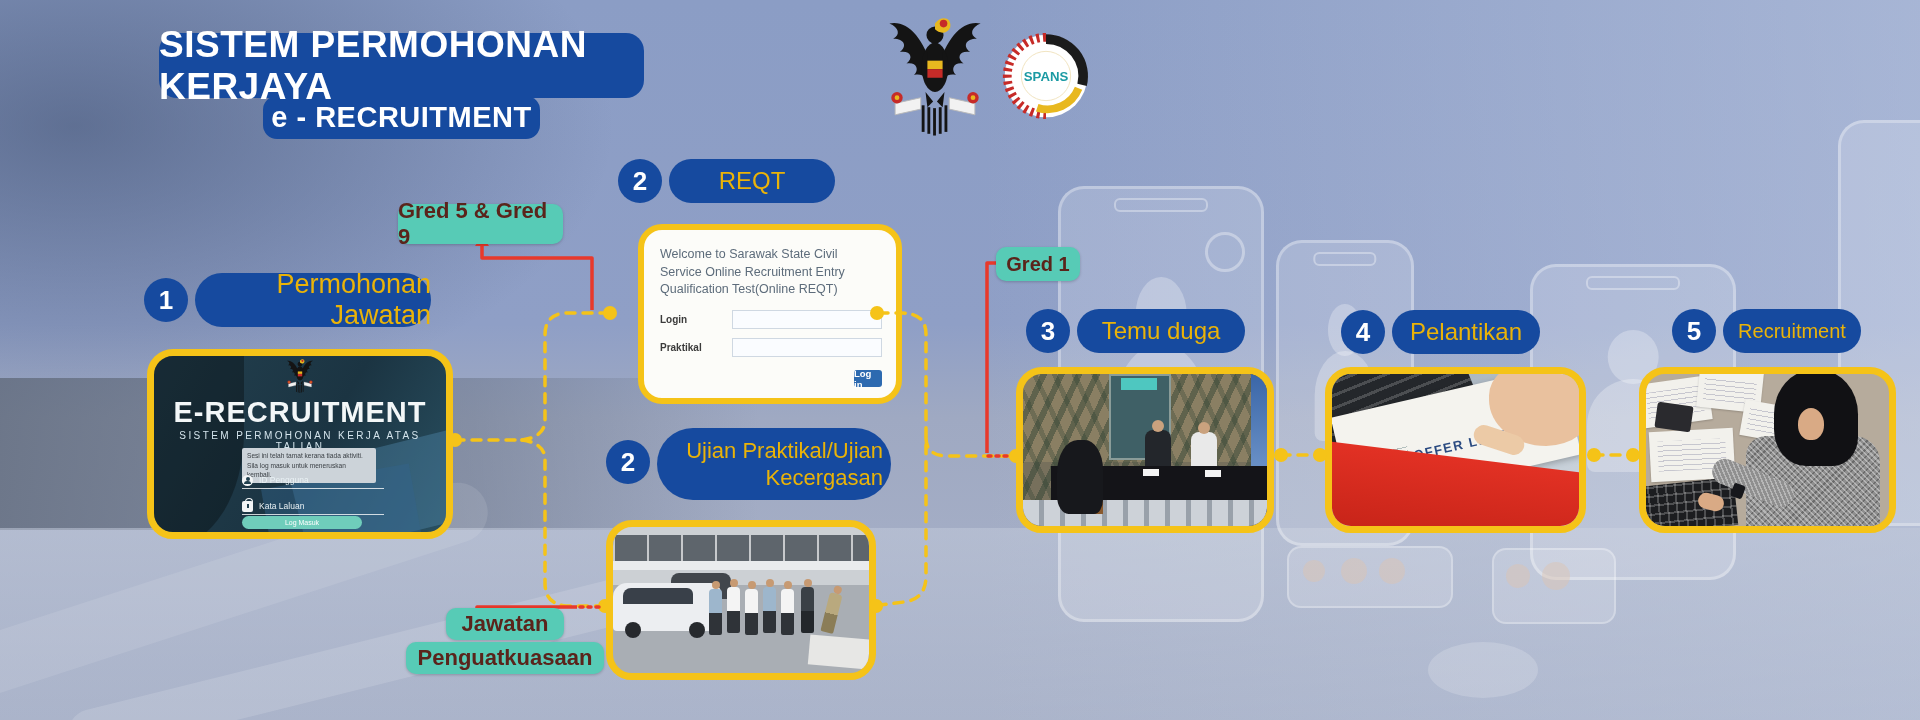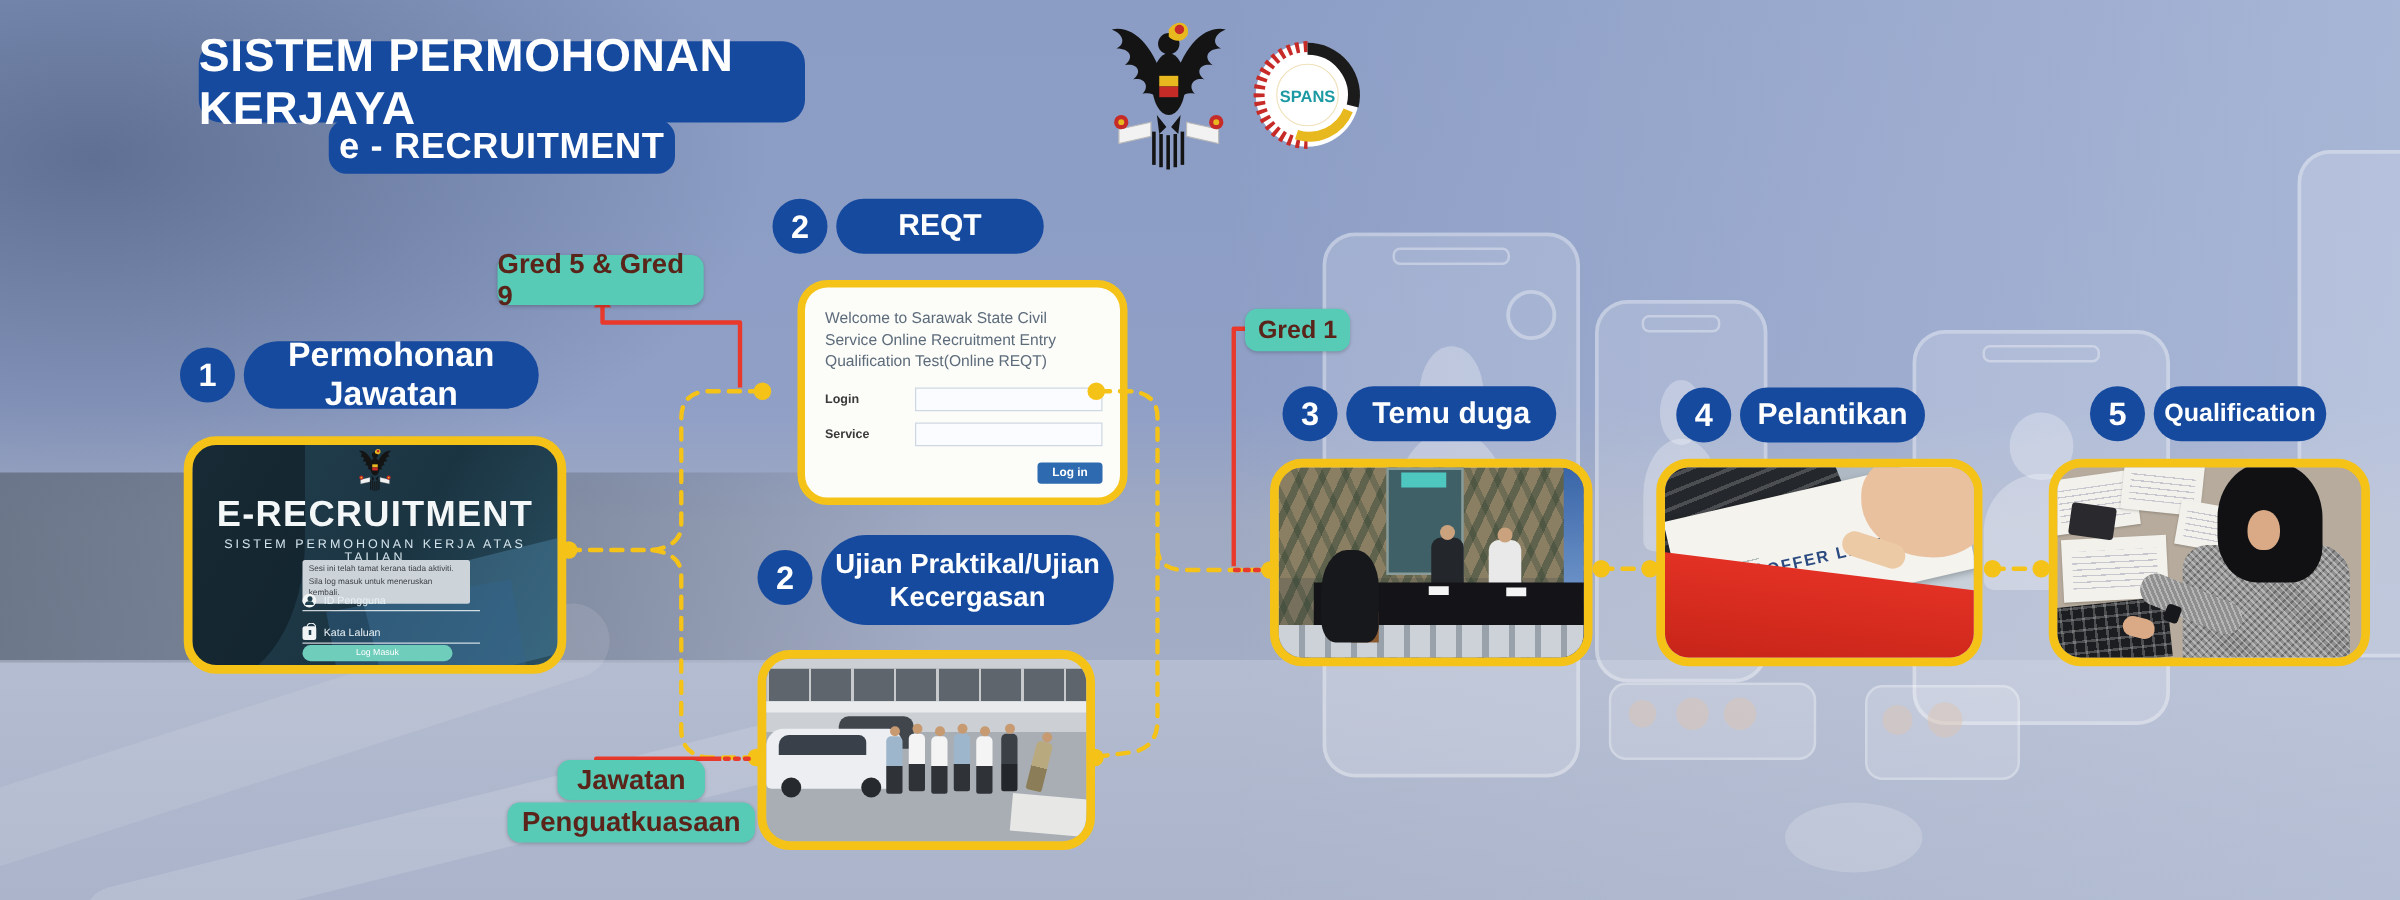--- a/index.html
+++ b/index.html
@@ -31,22 +31,22 @@
   .gdot{position:absolute;border-radius:50%;background:rgba(222,196,176,.45);}
   
   .title-pill{background:#164a9f;color:#fff;display:flex;align-items:center;justify-content:center;
     font-weight:bold;letter-spacing:.5px;z-index:30;}
   .t1{left:159px;top:33px;width:485px;height:65px;border-radius:18px;font-size:37px;}
   .t2{left:263px;top:96px;width:277px;height:43px;border-radius:14px;font-size:29px;}
   
   .step{display:flex;align-items:center;gap:7px;z-index:30;}
   .step-num{background:#164a9f;color:#fff;border-radius:50%;width:44px;height:44px;flex:0 0 44px;
     display:flex;align-items:center;justify-content:center;font-weight:bold;font-size:26px;}
-  .step-pill{background:#164a9f;color:#ffffff;border-radius:28px;display:flex;align-items:center;
-    justify-content:center;font-weight:bold;text-align:center;}
+  .step-pill{background:#164a9f;color:#eab308;border-radius:28px;display:flex;align-items:center;
+    justify-content:center;font-weight:normal;text-align:right;}
   
   .tag{background:#57cbb6;color:#5a241b;font-weight:bold;border-radius:10px;display:flex;
     align-items:center;justify-content:center;z-index:30;box-shadow:0 1px 3px rgba(0,0,0,.2);}
   
   .frame{border:7px solid #f5c318;border-radius:26px;overflow:hidden;z-index:10;background:#ccc;}
   
   .erec{background:linear-gradient(120deg,#23404f 0%,#1b3442 55%,#295061 100%);}
   .erec .doc1{position:absolute;right:-20px;top:92px;width:170px;height:90px;background:rgba(90,150,190,.35);transform:rotate(-14deg);}
   .erec .doc2{position:absolute;right:30px;top:120px;width:150px;height:70px;background:rgba(50,100,140,.45);transform:rotate(-10deg);}
   .erec .shadow-person{position:absolute;left:-30px;top:0;width:120px;height:190px;background:rgba(0,0,0,.32);border-radius:0 0 60% 0;}
@@ -65,21 +65,21 @@
   .erec-ico.lock{border-radius:2px;}
   .erec-ico.lock::before{content:"";position:absolute;left:2.5px;top:-3px;width:6px;height:6px;border:1.5px solid #f2f5f6;border-bottom:none;border-radius:4px 4px 0 0;background:transparent;}
   .erec-ico.lock::after{content:"";position:absolute;left:4.5px;top:3.5px;width:2px;height:4px;background:#20404e;}
   .erec-btn{position:absolute;left:88px;top:160px;width:120px;height:13px;border-radius:7px;
     background:#6fcdbb;color:#fefefe;font-size:7px;display:flex;align-items:center;justify-content:center;}
   
   .reqt{background:#fcfcf9;border-radius:24px;}
   .reqt-welcome{position:absolute;left:16px;top:16px;width:222px;color:#5d6c7b;font-size:12.5px;line-height:1.4;}
   .reqt-label{position:absolute;left:16px;color:#3b3b3b;font-size:10px;font-weight:bold;}
   .reqt-input{position:absolute;left:88px;width:148px;height:17px;background:#fafcff;border:1px solid #cfd8e2;}
-  .reqt-btn{position:absolute;right:14px;bottom:11px;width:52px;height:17px;background:#2d6ab0;color:#fff;
+  .reqt-btn{position:absolute;right:14px;bottom:11px;width:28px;height:17px;background:#2d6ab0;color:#fff;
     font-size:9.5px;font-weight:bold;border-radius:3px;display:flex;align-items:center;justify-content:center;}
   
   .ujian{background:linear-gradient(180deg,#ccd0d4 0 40%,#a9aeb4 40% 100%);}
   .ujian .winband{position:absolute;left:0;top:8px;width:100%;height:26px;background:#5e656c;
     background-image:repeating-linear-gradient(90deg,rgba(255,255,255,.65) 0 2px,transparent 2px 34px);}
   .ujian .canopy{position:absolute;left:0;top:34px;width:100%;height:9px;background:#e9ebed;}
   .ujian .car{position:absolute;left:0;top:56px;width:108px;height:48px;background:#eceef1;border-radius:14px 10px 4px 4px;}
   .ujian .car::before{content:"";position:absolute;left:10px;top:5px;width:70px;height:16px;background:#394049;border-radius:8px 6px 0 0;}
   .ujian .car::after{content:"";position:absolute;left:12px;bottom:-7px;width:16px;height:16px;border-radius:50%;background:#26292d;box-shadow:64px 0 0 #26292d;}
   .ujian .suv{position:absolute;left:58px;top:46px;width:60px;height:26px;background:#41464c;border-radius:8px 8px 2px 2px;}
@@ -285,21 +285,21 @@
     <div class="step-pill" style="width:168px;height:44px;font-size:24px;">Temu duga</div>
   </div>
 
   <div class="abs step" style="left:1341px;top:310px;">
     <div class="step-num">4</div>
     <div class="step-pill" style="width:148px;height:44px;font-size:24px;">Pelantikan</div>
   </div>
 
   <div class="abs step" style="left:1672px;top:309px;">
     <div class="step-num">5</div>
-    <div class="step-pill" style="width:138px;height:44px;font-size:20px;">Qualification</div>
+    <div class="step-pill" style="width:138px;height:44px;font-size:20px;">Recruitment</div>
   </div>
 
   <div class="abs tag" style="left:398px;top:204px;width:165px;height:40px;font-size:22px;">Gred 5 &amp; Gred 9</div>
   <div class="abs tag" style="left:996px;top:247px;width:84px;height:34px;font-size:20px;">Gred 1</div>
   <div class="abs" style="left:420px;top:608px;width:170px;display:flex;flex-direction:column;align-items:center;gap:2px;z-index:30;">
     <div class="tag" style="position:static;padding:3px 16px;font-size:22px;">Jawatan</div>
     <div class="tag" style="position:static;padding:3px 12px;font-size:22px;">Penguatkuasaan</div>
   </div>
 
   <div class="abs frame erec" style="left:147px;top:349px;width:292px;height:176px;">
@@ -320,21 +320,21 @@
       <span class="erec-ico lock"></span>
       <span>Kata Laluan</span>
     </div>
     <div class="erec-btn">Log Masuk</div>
   </div>
 
   <div class="abs frame reqt" style="left:638px;top:224px;width:252px;height:168px;border-width:6px;">
     <div class="reqt-welcome">Welcome to Sarawak State Civil Service Online Recruitment Entry Qualification Test(Online REQT)</div>
     <div class="reqt-label" style="top:84px;">Login</div>
     <div class="reqt-input" style="top:80px;"></div>
-    <div class="reqt-label" style="top:112px;">Service</div>
+    <div class="reqt-label" style="top:112px;">Praktikal</div>
     <div class="reqt-input" style="top:108px;"></div>
     <div class="reqt-btn">Log in</div>
   </div>
 
   <div class="abs frame ujian" style="left:606px;top:520px;width:256px;height:146px;">
     <div class="winband"></div>
       <div class="canopy"></div>
     <div class="suv"></div>
       <div class="car"></div>
     <div class="fig blue" style="left:96px;top:62px;"></div>

